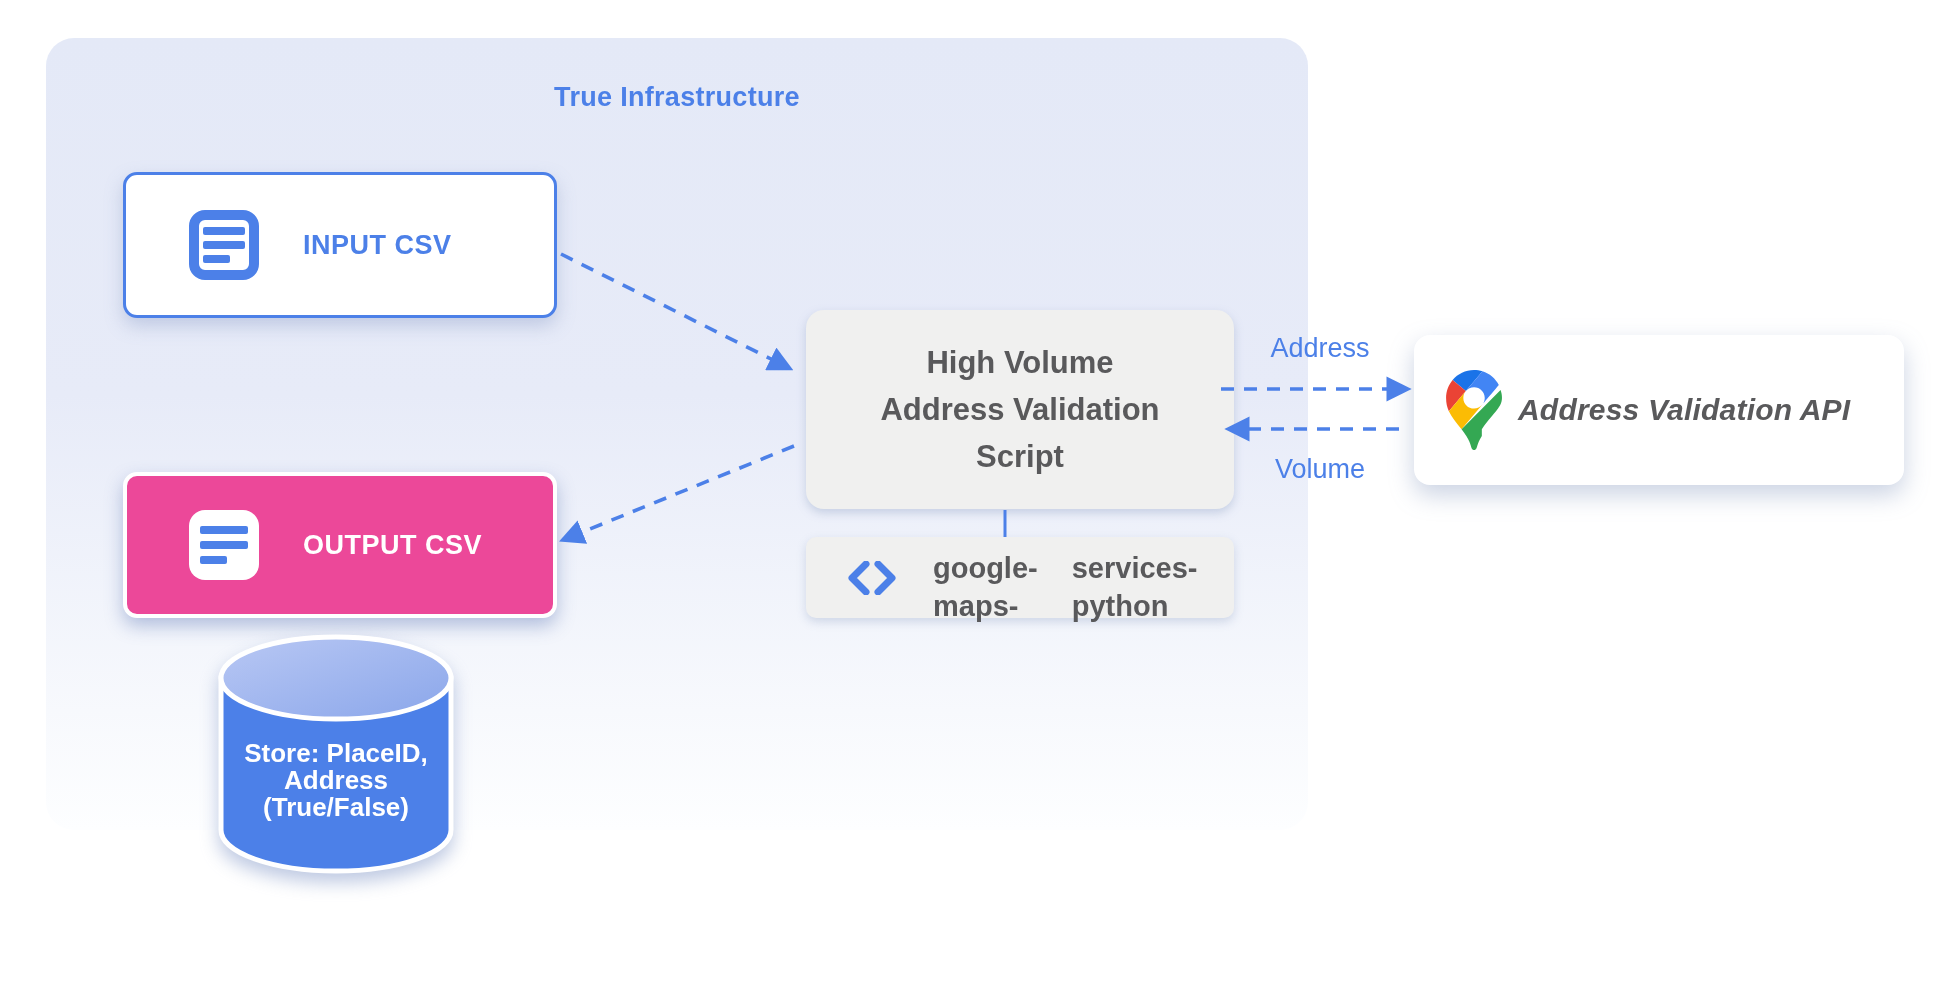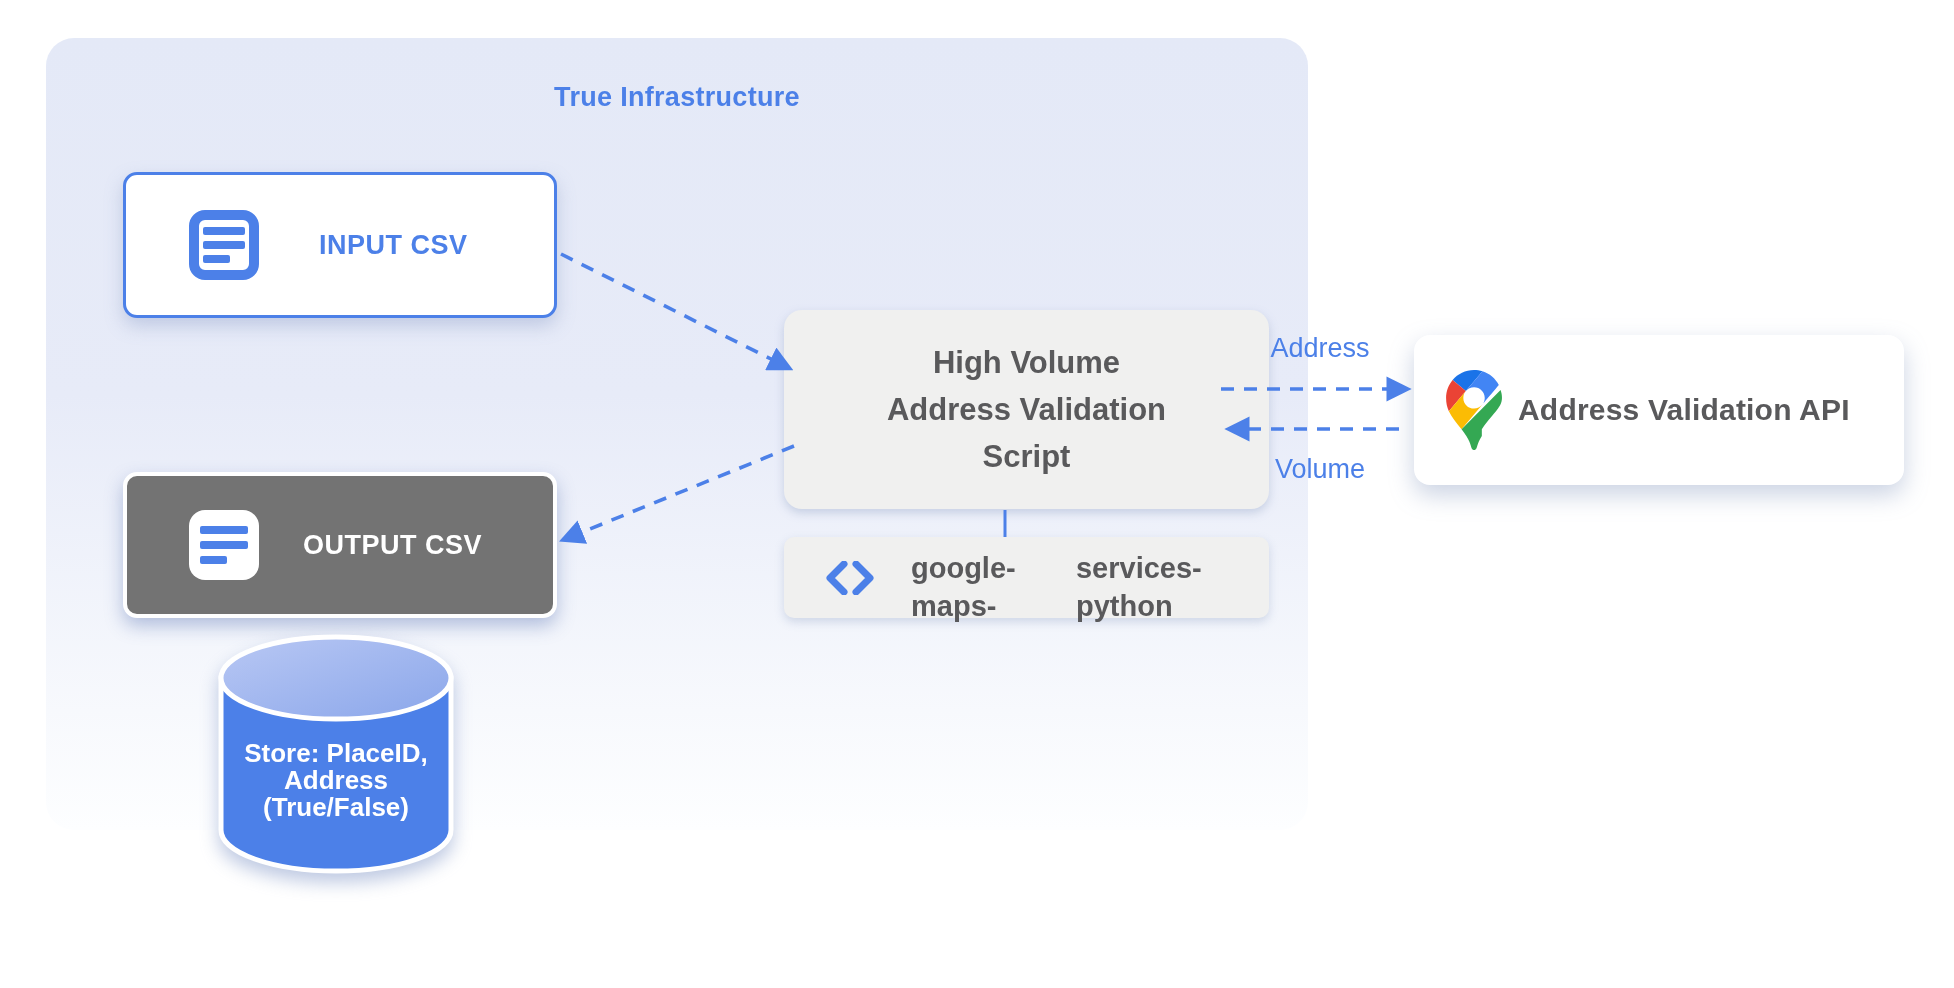--- a/index.html
+++ b/index.html
@@ -14,61 +14,61 @@
   .infra-title{
     position:absolute;left:0;top:44px;width:100%;text-align:center;
     font-size:27px;font-weight:bold;color:#4c80e8;letter-spacing:.3px;
   }
   .csv-box{
     position:absolute;left:123px;width:434px;height:146px;border-radius:14px;
     display:flex;align-items:center;box-sizing:border-box;
   }
   .input-box{
     top:172px;background:#ffffff;border:3px solid #4c80e8;
-    box-shadow:0 8px 18px rgba(120,140,190,.35);padding-left:63px;gap:60px;
+    box-shadow:0 8px 18px rgba(120,140,190,.35);padding-left:63px;gap:44px;
   }
   .output-box{
-    top:472px;background:#737373;border:4px solid #ffffff;
+    top:472px;background:#ec4899;border:4px solid #ffffff;
     box-shadow:0 8px 18px rgba(100,125,185,.45);padding-left:62px;gap:44px;
   }
   .csv-label{font-size:27px;font-weight:bold;letter-spacing:.5px;}
   .input-box .csv-label{color:#4c80e8;}
   .output-box .csv-label{color:#ffffff;}
   .doc-icon-outline{
     width:70px;height:70px;box-sizing:border-box;border:10px solid #4c80e8;border-radius:16px;
     background:#ffffff;padding:4px;display:flex;flex-direction:column;justify-content:center;gap:6px;
   }
   .doc-icon-outline .bar{height:8px;border-radius:2px;background:#4c80e8;}
   .doc-icon-solid{
     width:70px;height:70px;box-sizing:border-box;border-radius:16px;background:#ffffff;
     padding:12px 11px;display:flex;flex-direction:column;justify-content:center;gap:7px;
   }
   .doc-icon-solid .bar{height:8px;border-radius:2px;background:#4c80e8;}
   .bar-long{width:100%;}
   .bar-short{width:27px;}
   .gray-box{
-    position:absolute;left:784px;width:485px;background:#f0f0ef;color:#59595b;
+    position:absolute;left:806px;width:428px;background:#f0f0ef;color:#59595b;
     box-sizing:border-box;
   }
   .script-box{
     top:310px;height:199px;border-radius:18px;box-shadow:0 4px 10px rgba(125,145,185,.35);
     display:flex;flex-direction:column;justify-content:center;text-align:center;
     font-size:31px;font-weight:bold;line-height:47px;
   }
   .library-box{
     top:537px;height:81px;border-radius:10px;box-shadow:0 4px 10px rgba(125,145,185,.30);
   }
   .library-text{
     position:absolute;left:127px;top:0;height:100%;display:flex;flex-direction:row;
     justify-content:center;font-size:29px;font-weight:bold;line-height:38px;color:#59595b;margin-top:12px;
   }
   .code-icon{position:absolute;left:39px;top:24px;}
   .api-box{
     position:absolute;left:1414px;top:335px;width:490px;height:150px;border-radius:16px;
-    background:#ffffff;box-shadow:0 10px 24px rgba(125,145,185,.40);
+    background:#ffffff;box-shadow:0 10px 24px rgba(125,145,185,.40);font-style:italic;
   }
   .api-label{
     position:absolute;left:104px;top:0;height:100%;display:flex;align-items:center;
     font-size:30px;font-weight:bold;color:#59595b;letter-spacing:.2px;
   }
   .pin-icon{position:absolute;left:32px;top:35px;}
   .edge-label{
     position:absolute;width:150px;text-align:center;font-size:27px;font-weight:500;color:#4c80e8;
   }
   .label-location{left:1245px;top:333px;}

